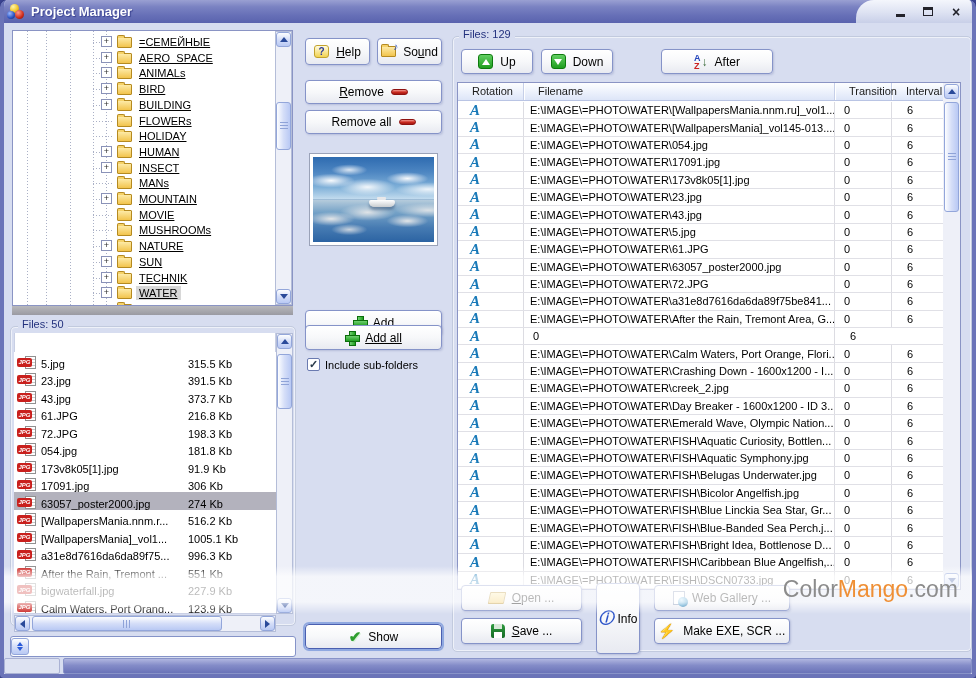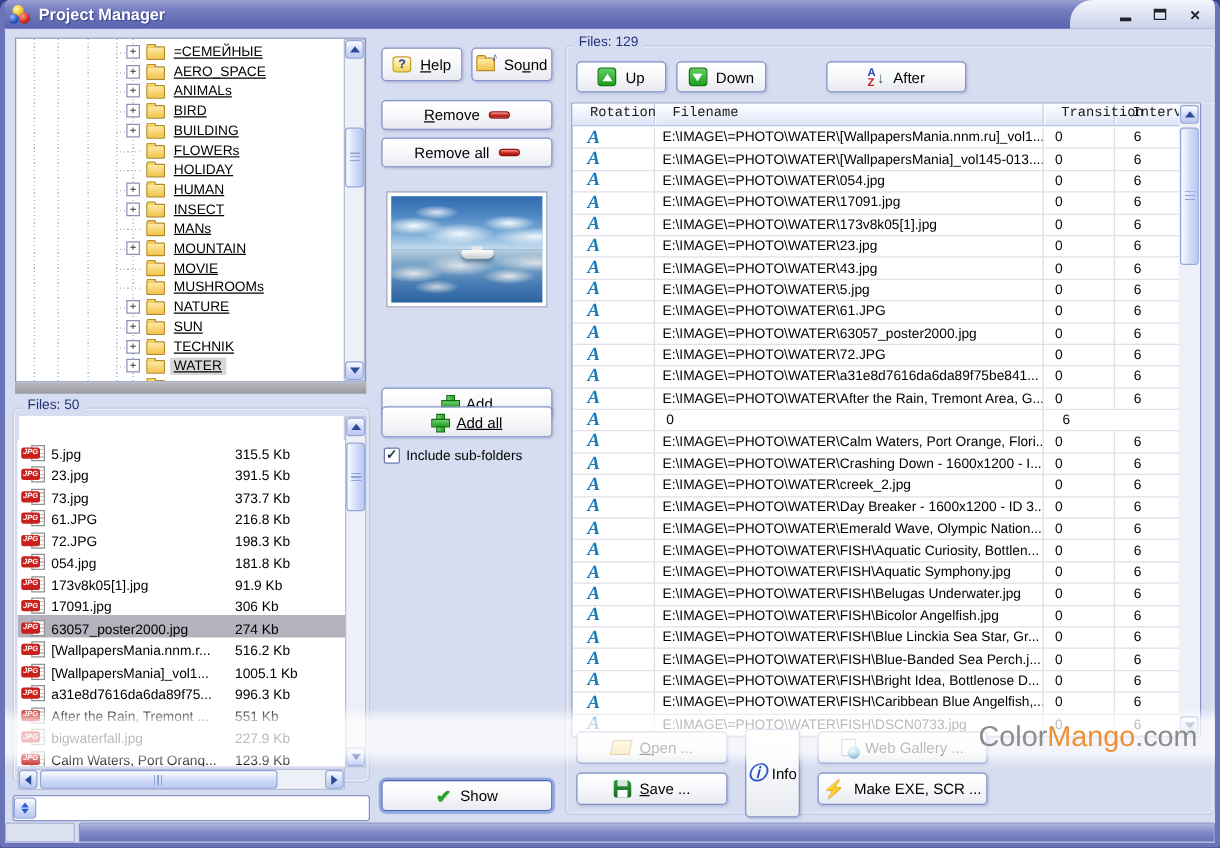--- a/index.html
+++ b/index.html
@@ -128,21 +128,21 @@
   .boat{position:absolute;left:46%;top:50%;width:26px;height:7px;background:linear-gradient(#ffffff,#c8ccd0);
         border-radius:2px 2px 5px 5px;box-shadow:0 3px 3px rgba(30,60,100,.45);}
   .boat::before{content:"";position:absolute;left:8px;top:-3px;width:9px;height:3px;background:#e8e8ea;border-radius:1px;}
   .chk{position:absolute;left:303px;top:358px;display:flex;align-items:center;gap:5px;font-size:11px;color:#000;}
   .chkbox{width:13px;height:13px;background:#fff;border:1px solid #6a7ab0;border-radius:2px;color:#2a3a4a;
           font-size:11px;font-weight:bold;line-height:11px;text-align:center;}
   
   .tablewrap{position:absolute;left:453px;top:82px;width:504px;height:508px;background:#fff;border:1px solid #8a94c4;}
   .thead{position:absolute;left:0;top:0;width:486px;height:18px;display:grid;grid-template-columns:66px 311px 57px 1fr;
          background:linear-gradient(180deg,#fdfeff 0%,#ecf1fc 55%,#dde5f8 100%);border-bottom:1px solid #b9c4e4;font-size:11px;color:#1a1a1a;}
-  .thead span{padding:2px 14px;border-right:1px solid #c6cfe8;box-shadow:1px 0 0 #fff;white-space:nowrap;font-family:Liberation Mono, monospace;}
+  .thead span{padding:2px 14px;border-right:1px solid #c6cfe8;box-shadow:1px 0 0 #fff;white-space:nowrap;}
   .tbody{position:absolute;left:0;top:19px;width:486px;height:487px;overflow:hidden;}
   .prow{display:grid;grid-template-columns:66px 311px 57px 1fr;height:17.4px;border-bottom:1px solid #e0e0e6;font-size:11px;color:#000;align-items:center;}
   .prow>span{height:100%;display:flex;align-items:center;border-right:1px solid #dcdce2;white-space:nowrap;overflow:hidden;}
   .rot{padding-left:12px;font-family:"Liberation Serif",serif;font-style:italic;font-weight:bold;font-size:15px;color:#1879b8;}
   .pname{padding-left:6px;} .ptrans{padding-left:9px;} .pint{padding-left:15px;border-right:none !important;}
   
   .wmband{position:absolute;left:0;top:566px;width:100%;height:48px;pointer-events:none;z-index:5;
      background:linear-gradient(180deg,rgba(255,255,255,0) 0%,rgba(255,255,255,.72) 22%,rgba(255,255,255,.72) 75%,rgba(255,255,255,0) 100%);}
   .wmtext{position:absolute;right:14px;top:10px;font-size:23px;color:#8c8c8c;letter-spacing:0;}
   .wmtext .mango{color:#ef8f35;}
@@ -302,21 +302,21 @@
           <i class="badge">JPG</i>
         </span>
         <span class="lname">23.jpg</span>
         <span class="lsize">391.5 Kb</span>
       </div>
       <div class="lrow">
         <span class="jpgico">
           <i class="page"></i>
           <i class="badge">JPG</i>
         </span>
-        <span class="lname">73.jpg</span>
+        <span class="lname">43.jpg</span>
         <span class="lsize">373.7 Kb</span>
       </div>
       <div class="lrow">
         <span class="jpgico">
           <i class="page"></i>
           <i class="badge">JPG</i>
         </span>
         <span class="lname">61.JPG</span>
         <span class="lsize">216.8 Kb</span>
       </div>

